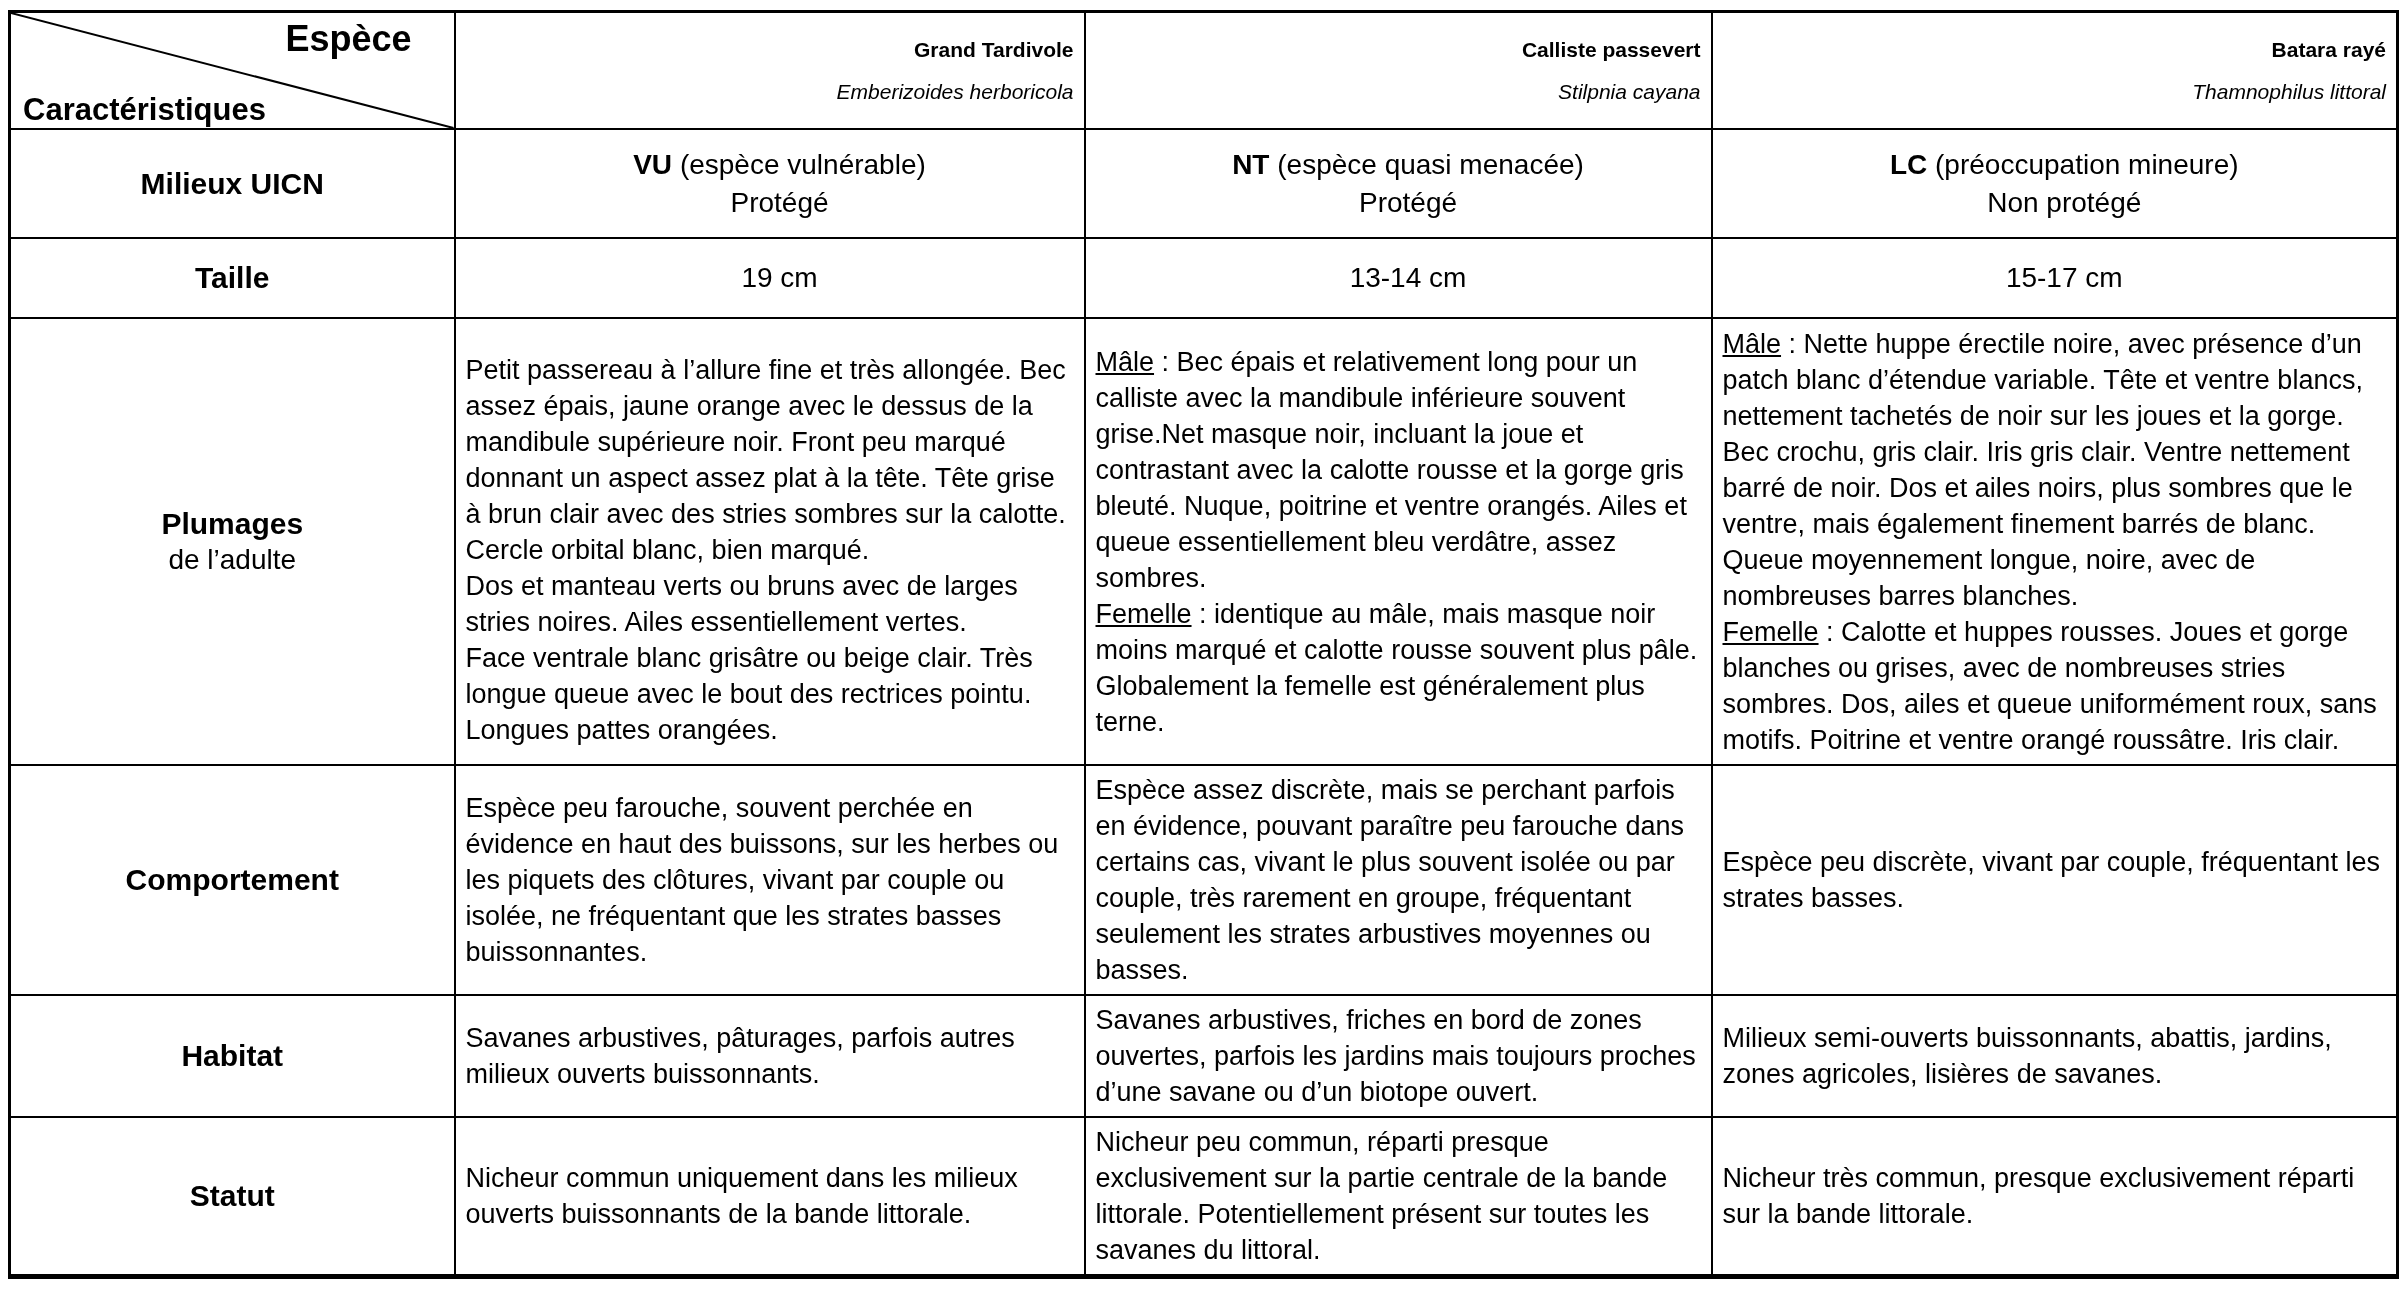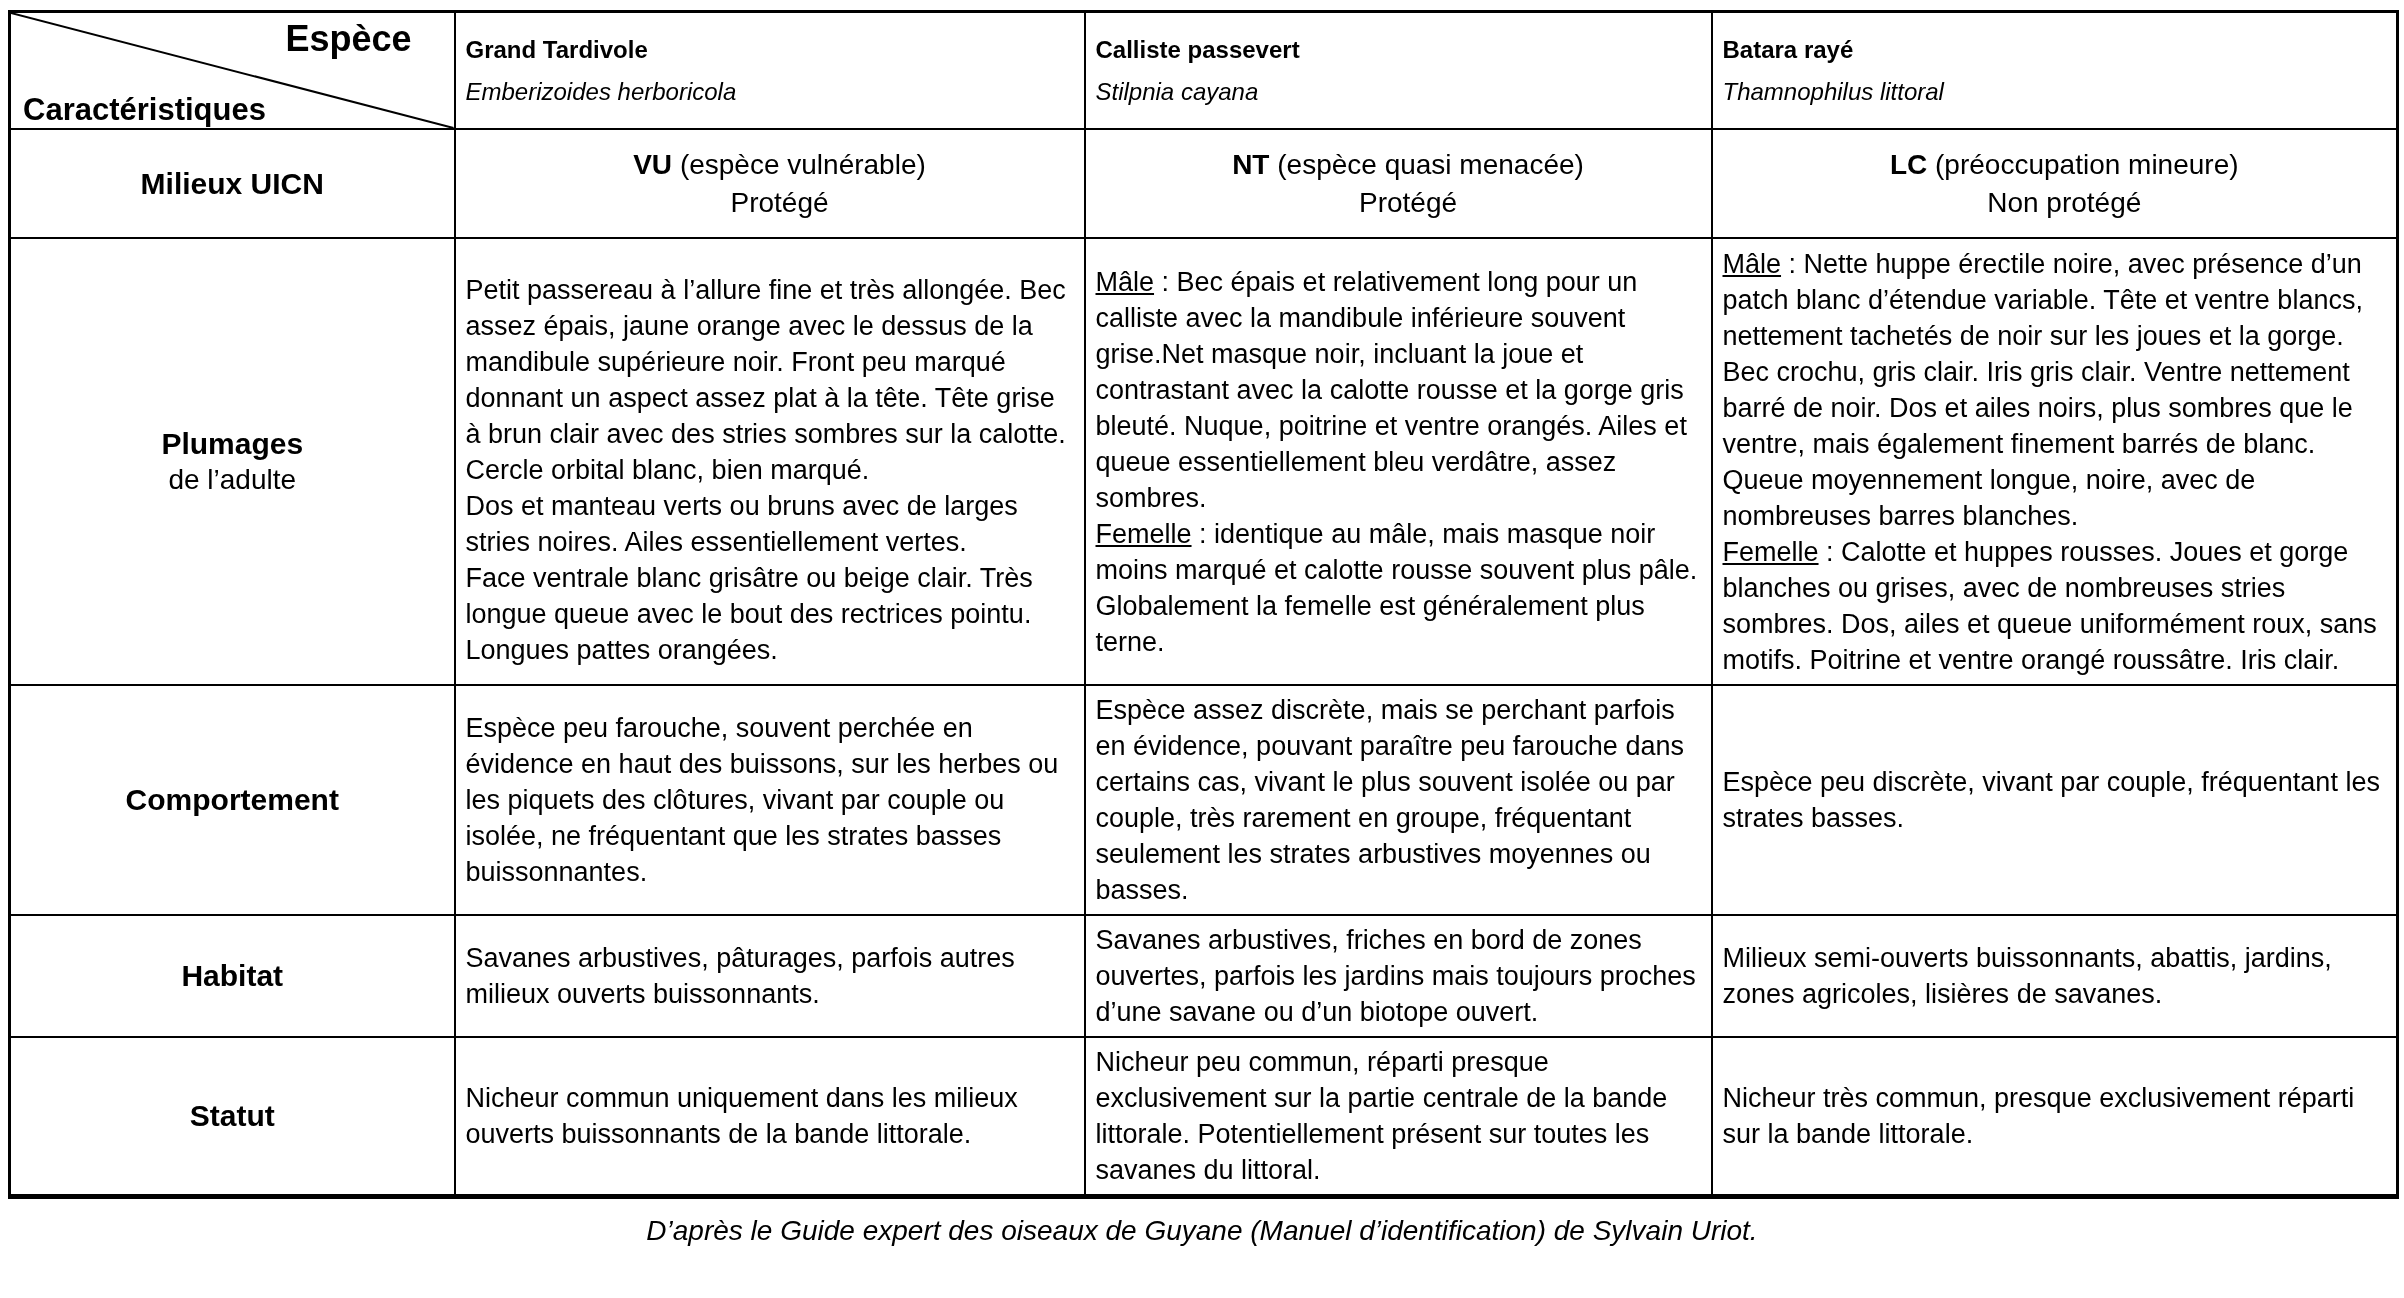--- a/index.html
+++ b/index.html
@@ -79,22 +79,22 @@
   .corner-chars {
     position: absolute;
     bottom: 0;
     left: 12px;
     font-weight: bold;
     font-size: 31px;
   }
 
   
   td.species-header {
-    text-align: left;
-    font-size: 24px;
+    text-align: right;
+    font-size: 21px;
     line-height: 42px;
   }
   .species-name { font-weight: bold; }
   .species-latin { font-style: italic; }
 
   
   td.center-cell { text-align: center; font-size: 28px; line-height: 38px; padding-left: 30px; }
   .uicn-code { font-weight: bold; }
 
   
@@ -157,20 +157,26 @@
         <td class="center-cell">
           <div><span class="uicn-code">NT</span> <span>(espèce quasi menacée)</span></div>
           <div>Protégé</div>
         </td>
         <td class="center-cell">
           <div><span class="uicn-code">LC</span> <span>(préoccupation mineure)</span></div>
           <div>Non protégé</div>
         </td>
       </tr>
 
+      <tr class="r-taille">
+        <td class="label-cell">Taille</td>
+        <td class="center-cell">19 cm</td>
+        <td class="center-cell">13-14 cm</td>
+        <td class="center-cell">15-17 cm</td>
+      </tr>
 
       <tr class="r-plumage">
         <td class="label-cell">
           <div>Plumages</div>
           <div class="label-sub">de l’adulte</div>
         </td>
         <td class="body-cell">
           <div class="prewrap">Petit passereau à l’allure fine et très allongée. Bec assez épais, jaune orange avec le dessus de la mandibule supérieure noir. Front peu marqué donnant un aspect assez plat à la tête. Tête grise à brun clair avec des stries sombres sur la calotte. Cercle orbital blanc, bien marqué.
 Dos et manteau verts ou bruns avec de larges stries noires. Ailes essentiellement vertes.
 Face ventrale blanc grisâtre ou beige clair. Très longue queue avec le bout des rectrices pointu. Longues pattes orangées.</div>

